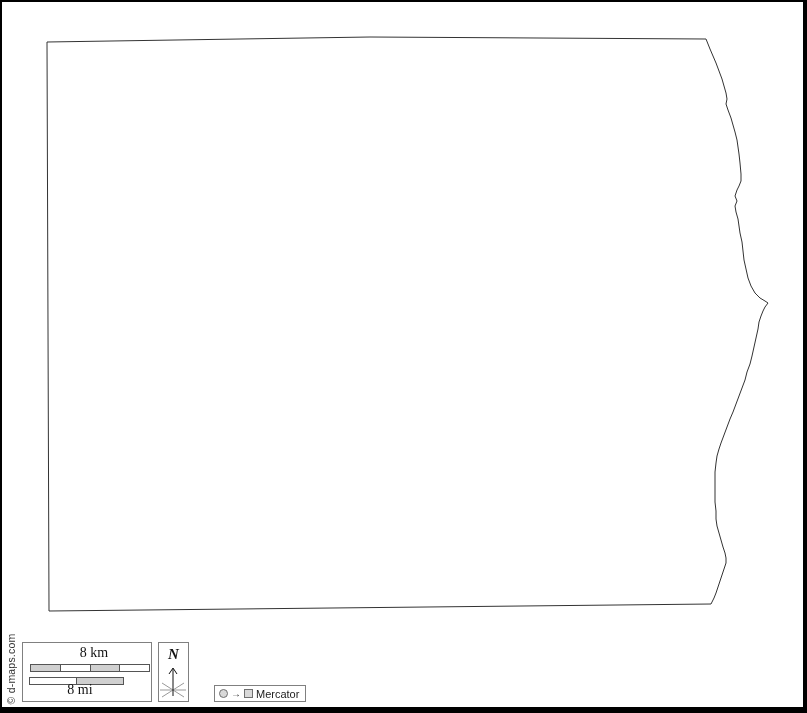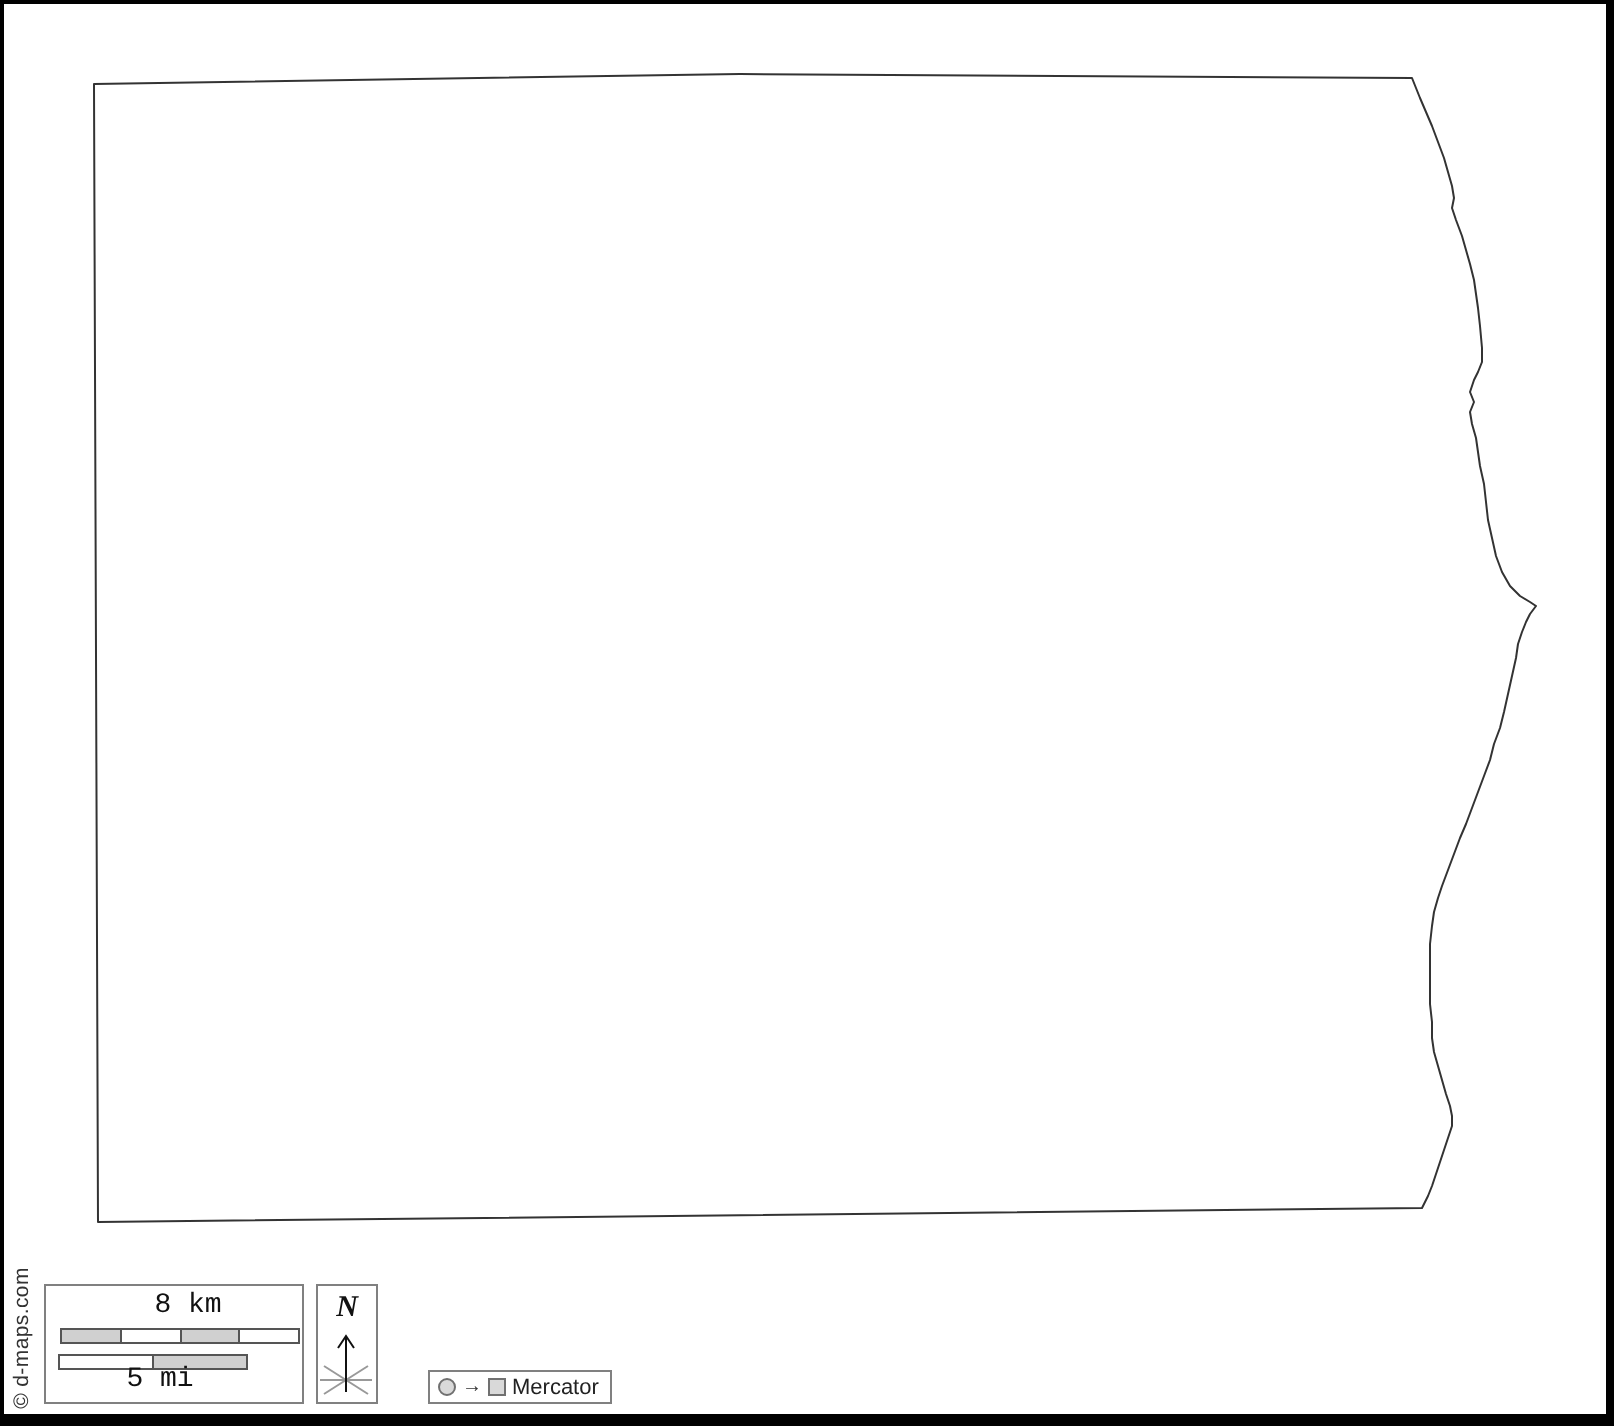--- a/index.html
+++ b/index.html
@@ -42,21 +42,21 @@
   .north-box { left: 158px; top: 642px; width: 31px; height: 60px; }
   .mercator-box {
     left: 214px; top: 685px; width: 92px; height: 17px;
     display: flex; align-items: center; gap: 3px; padding: 0 4px;
   }
 
   .scale-label {
     position: absolute;
     width: 100%;
     text-align: center;
-    font-family: Liberation Mono, monospace;
+    font-family: Liberation Serif, serif;
     font-size: 14px;
     color: #111111;
   }
   .km-label { top: 2px; left: 7px; }
   .mi-label { top: 39px; left: -7px; }
 
   .bar {
     position: absolute;
     display: flex;
     height: 6px;
@@ -123,21 +123,21 @@
     <div class="bar km-bar">
       <div class="seg gray" style="width:25%"></div>
       <div class="seg white" style="width:25%"></div>
       <div class="seg gray" style="width:25%"></div>
       <div class="seg white" style="width:25%"></div>
     </div>
     <div class="bar mi-bar">
       <div class="seg white" style="width:50%"></div>
       <div class="seg gray" style="width:50%"></div>
     </div>
-    <div class="scale-label mi-label">5 mi</div>
+    <div class="scale-label mi-label">8 mi</div>
   </div>
 
   <div class="box north-box">
     <div class="north-label">N</div>
     <svg class="compass-svg" width="29" height="38" viewBox="0 0 29 38" aria-hidden="true">
       <line x1="3" y1="20" x2="25" y2="34" stroke="#999999" stroke-width="1"></line>
       <line x1="3" y1="34" x2="25" y2="20" stroke="#999999" stroke-width="1"></line>
       <line x1="1" y1="27" x2="27" y2="27" stroke="#999999" stroke-width="1"></line>
       <line x1="14" y1="6" x2="14" y2="33" stroke="#111111" stroke-width="1"></line>
       <polyline points="10,11 14,5 18,11" fill="none" stroke="#111111" stroke-width="1"></polyline>

